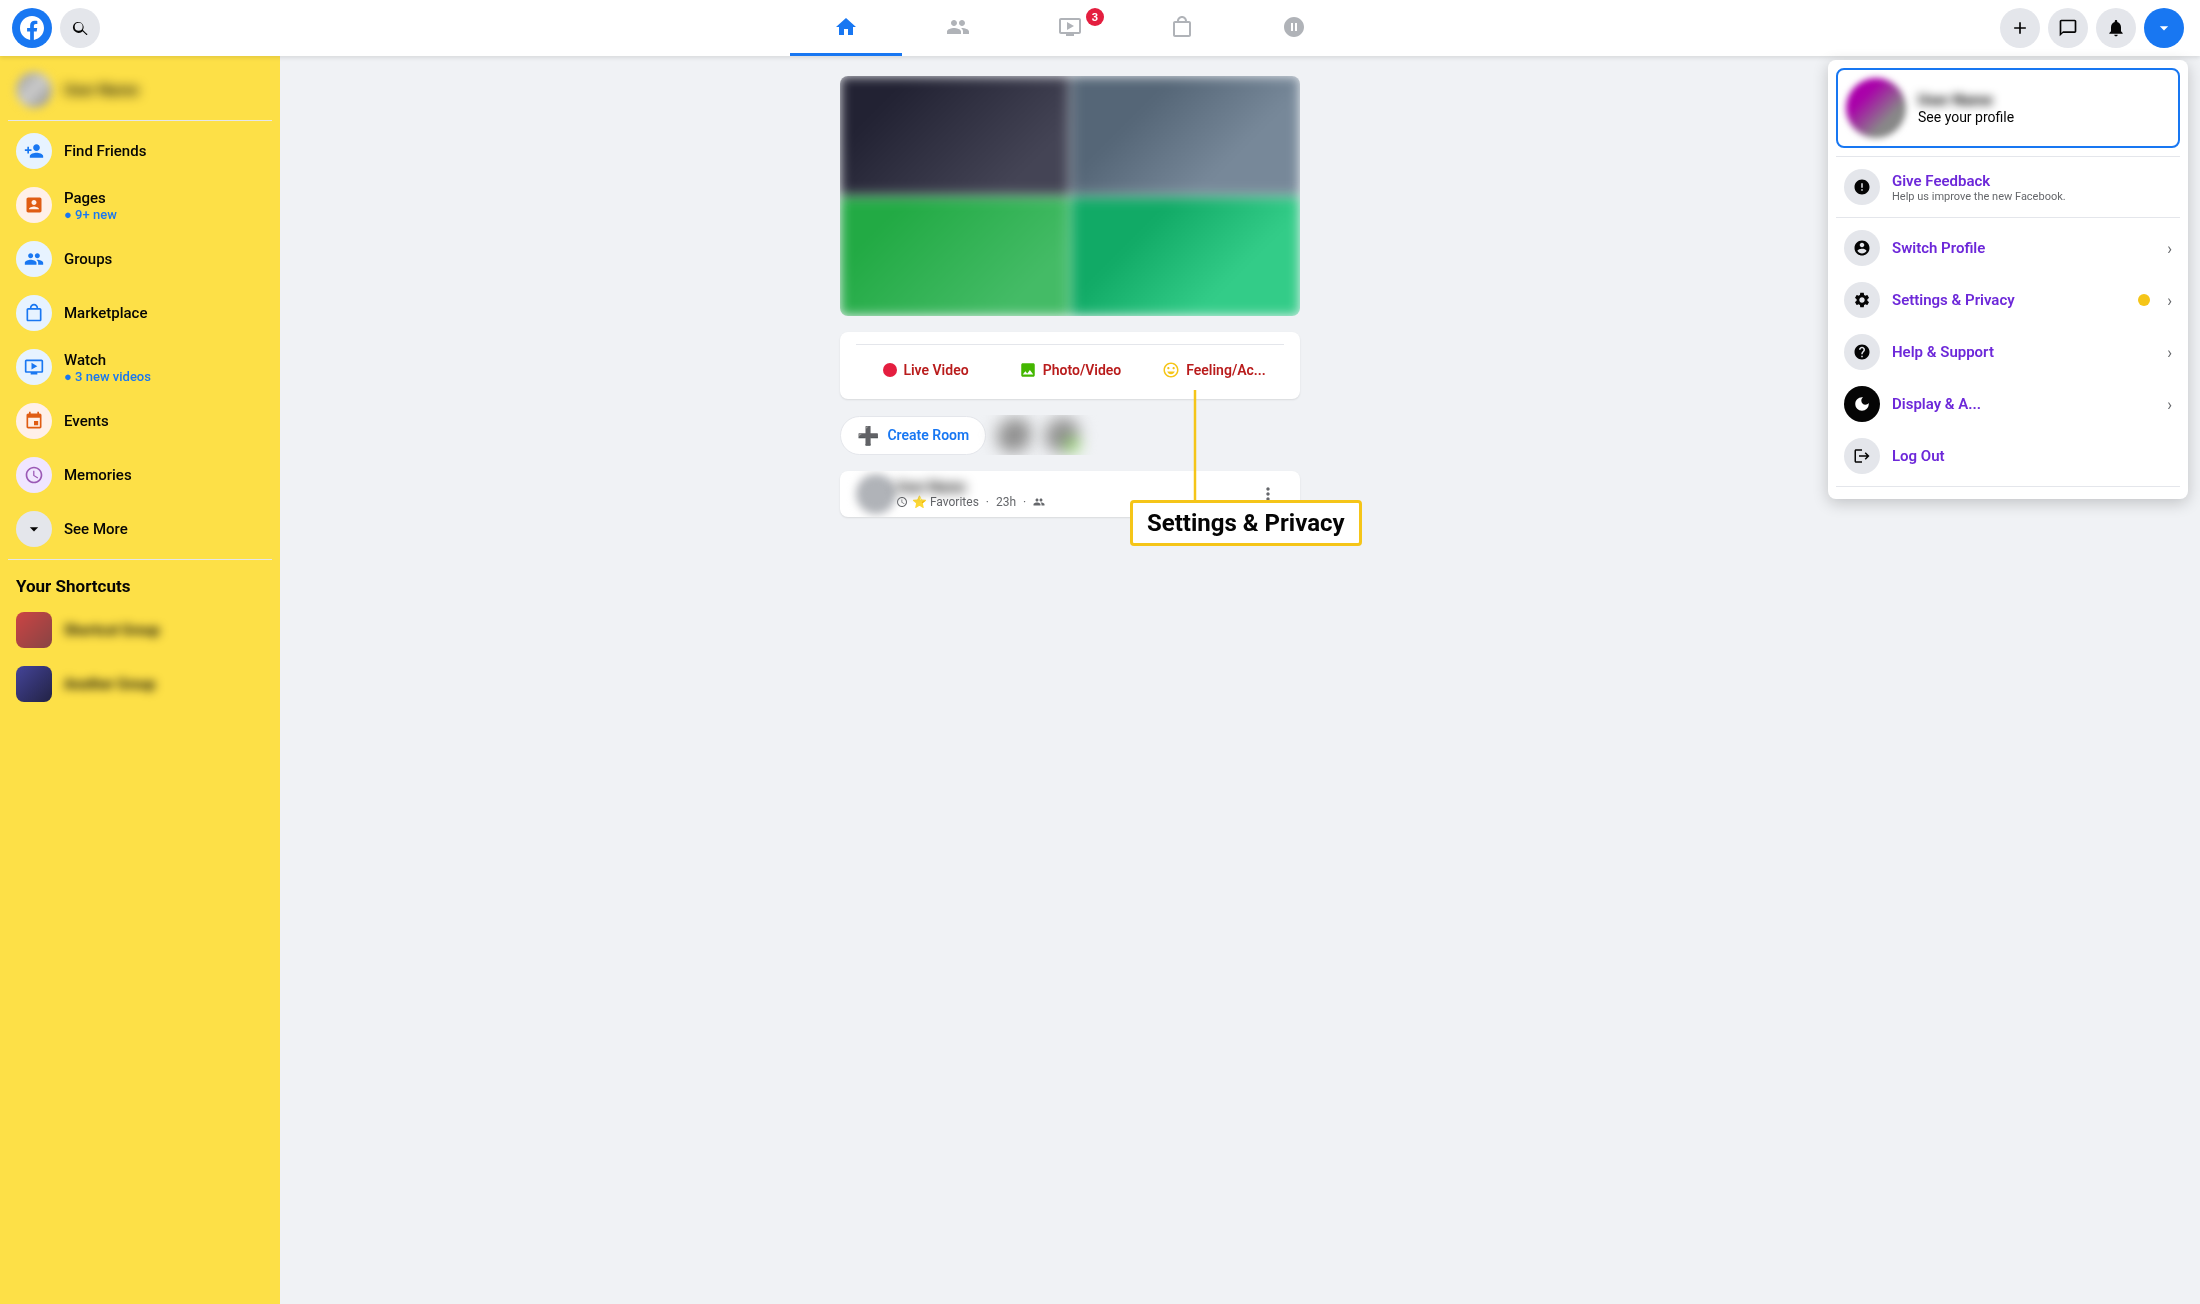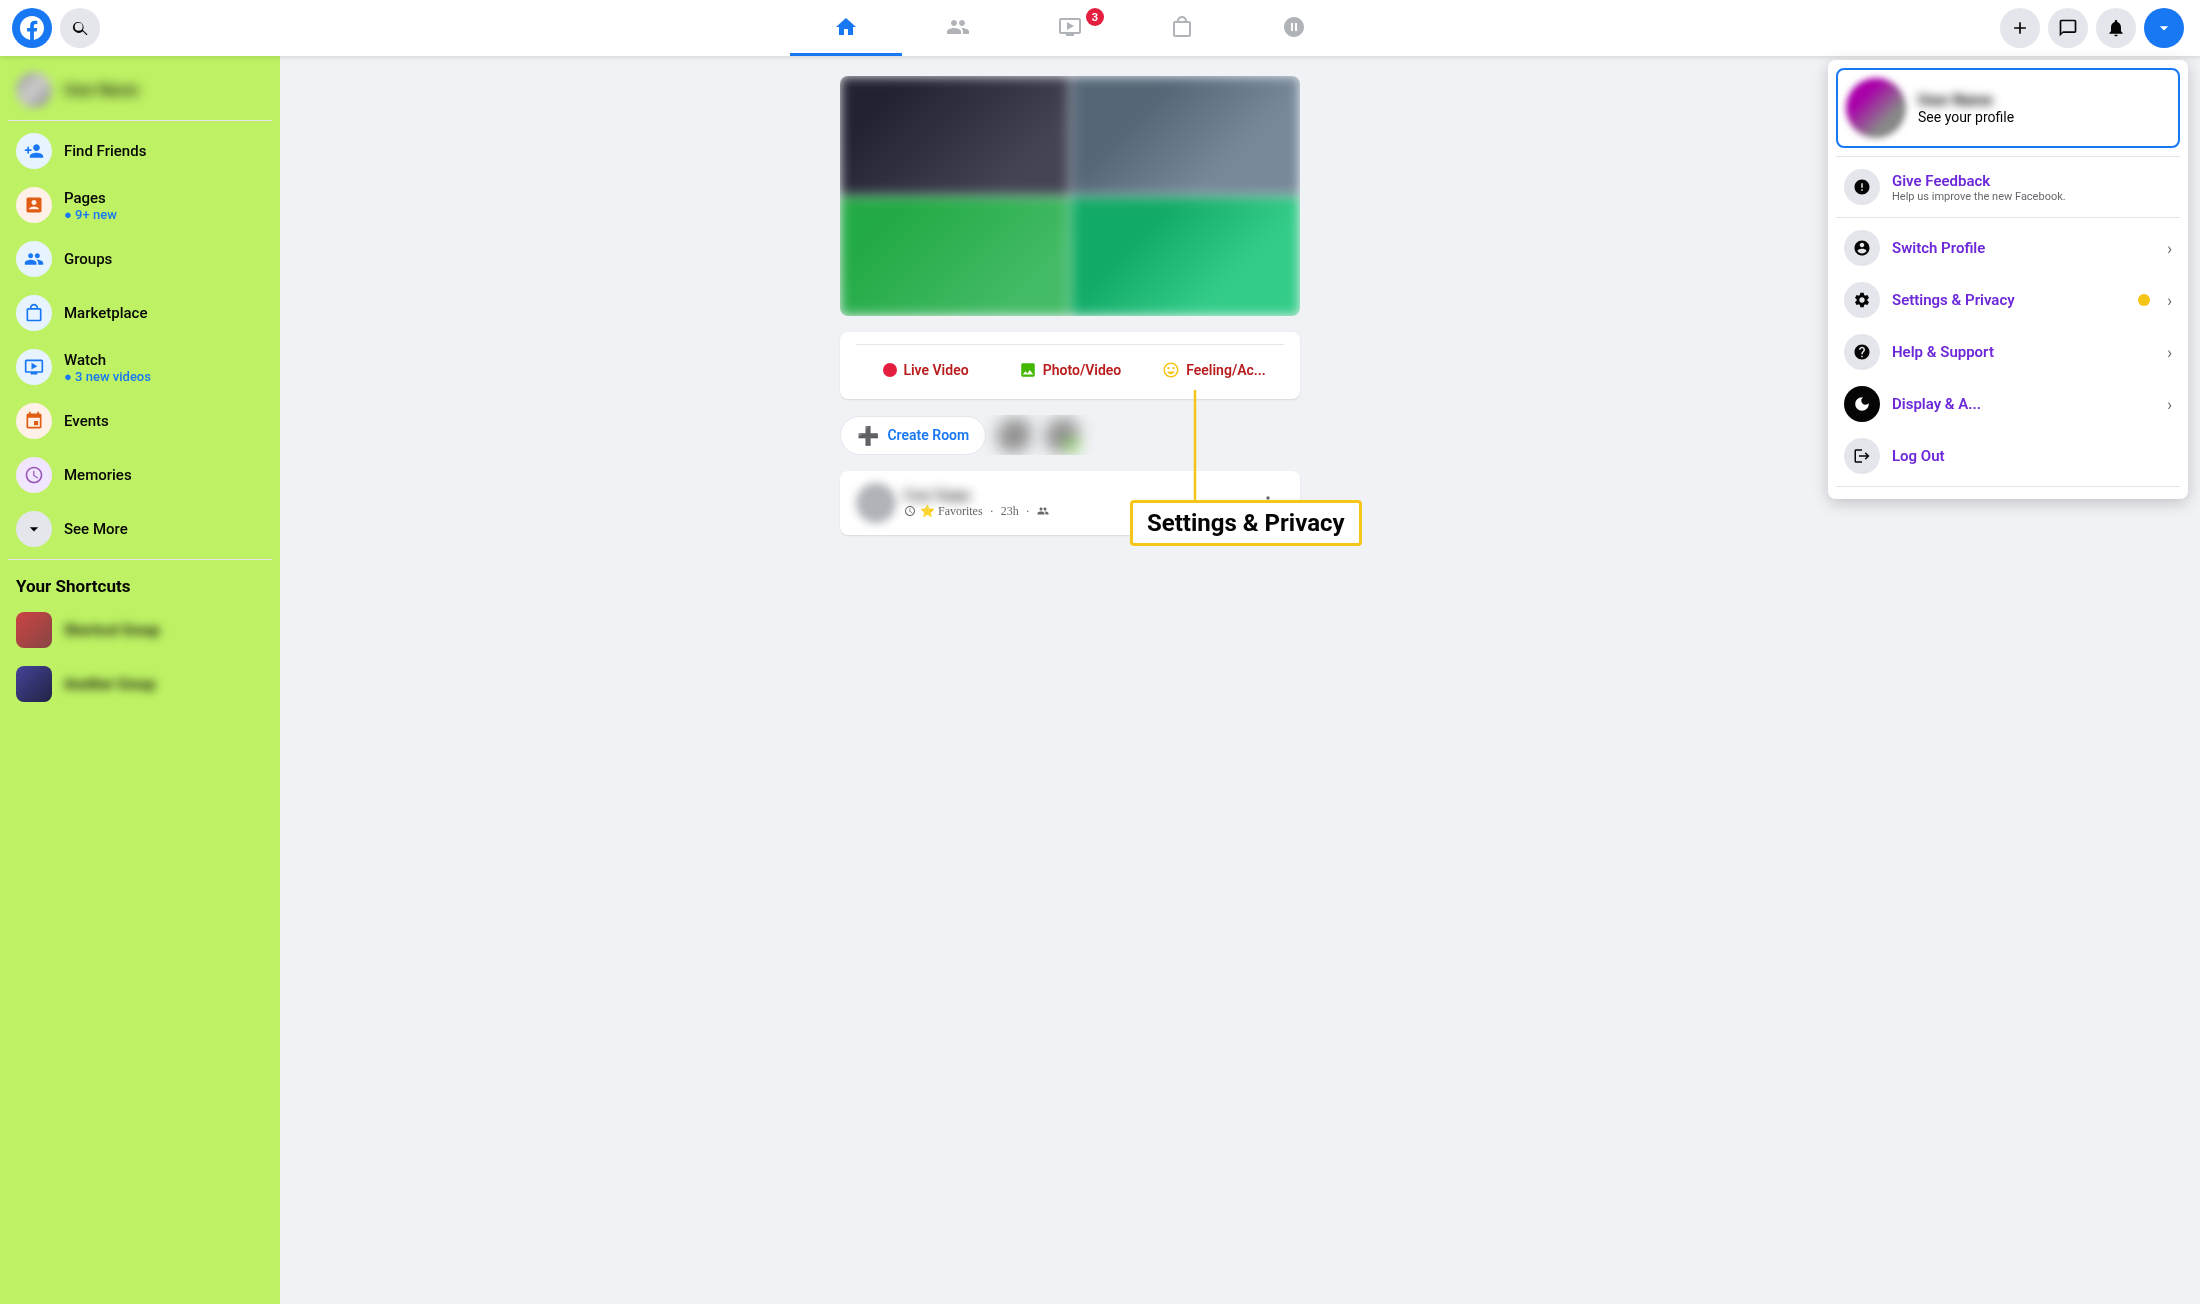--- a/index.html
+++ b/index.html
@@ -26,21 +26,21 @@
     .topnav-right { width: 340px; display: flex; align-items: center; justify-content: flex-end; gap: 8px; padding: 0 16px; flex-shrink: 0; }
     .icon-btn { width: 40px; height: 40px; background: #e4e6eb; border-radius: 50%; display: flex; align-items: center; justify-content: center; cursor: pointer; border: none; position: relative; }
     .icon-btn svg { width: 20px; height: 20px; fill: #050505; }
     .dropdown-btn { background: #1877f2; }
     .dropdown-btn svg { fill: white; }
 
     
     .page-layout { display: flex; margin-top: 56px; height: calc(100vh - 56px); }
 
     
-    .left-sidebar { width: 280px; flex-shrink: 0; padding: 8px 8px; overflow-y: auto; background: #bef264; }
+    .left-sidebar { width: 280px; flex-shrink: 0; padding: 8px 8px; overflow-y: auto; background: #fde047; }
     .user-item { display: flex; align-items: center; gap: 12px; padding: 8px; border-radius: 8px; cursor: pointer; margin-bottom: 4px; }
     .avatar-circle { width: 36px; height: 36px; border-radius: 50%; background: #b0b3b8; flex-shrink: 0; overflow: hidden; }
     .avatar-circle.blurred { background: linear-gradient(135deg, #999 0%, #ccc 50%, #888 100%); filter: blur(4px); }
     .user-name { font-size: 15px; font-weight: 600; color: #050505; filter: blur(6px); user-select: none; }
 
     .sidebar-divider { height: 1px; background: #e4e6eb; margin: 4px 0; }
 
     .sidebar-item { display: flex; align-items: center; gap: 12px; padding: 8px; border-radius: 8px; cursor: pointer; margin-bottom: 2px; }
     .sidebar-icon { width: 36px; height: 36px; border-radius: 50%; display: flex; align-items: center; justify-content: center; flex-shrink: 0; }
     .sidebar-label { font-size: 15px; font-weight: 500; color: #050505; }
@@ -73,21 +73,21 @@
 
     
     .create-room-row { width: 460px; display: flex; align-items: center; gap: 8px; margin-bottom: 16px; overflow: hidden; }
     .create-room-btn { display: flex; align-items: center; gap: 8px; background: #fff; border: 1px solid #e4e6eb; border-radius: 20px; padding: 8px 16px; cursor: pointer; font-size: 14px; font-weight: 600; color: #1877f2; white-space: nowrap; }
     .create-room-icon { font-size: 18px; }
     .room-avatar { width: 40px; height: 40px; border-radius: 50%; background: #b0b3b8; flex-shrink: 0; border: 2px solid #fff; position: relative; }
     .room-avatar.has-status::after { content: ''; width: 12px; height: 12px; background: #44b700; border-radius: 50%; position: absolute; bottom: 0; right: 0; border: 2px solid #fff; }
 
     
     .post-item { width: 460px; background: #fff; border-radius: 8px; box-shadow: 0 1px 2px rgba(0,0,0,0.1); margin-bottom: 16px; overflow: hidden; }
-    .post-header { display: flex; align-items: center; gap: 8px; padding: 12px 16px; font-family: Liberation Serif, serif; }
+    .post-header { display: flex; align-items: center; gap: 0; padding: 3px 16px; }
     .post-user-avatar { width: 40px; height: 40px; border-radius: 50%; background: #b0b3b8; filter: blur(4px); }
     .post-meta { flex: 1; }
     .post-username { font-size: 14px; font-weight: 700; color: #050505; filter: blur(6px); }
     .post-time { font-size: 12px; color: #65676b; display: flex; align-items: center; gap: 4px; }
     .post-more { width: 32px; height: 32px; border-radius: 50%; display: flex; align-items: center; justify-content: center; cursor: pointer; }
 
     
     .right-sidebar { width: 340px; flex-shrink: 0; padding: 16px 8px; overflow-y: auto; }
     .contacts-header { display: flex; align-items: center; justify-content: space-between; padding: 0 8px; margin-bottom: 8px; }
     .contacts-title { font-size: 17px; font-weight: 700; color: #050505; }

